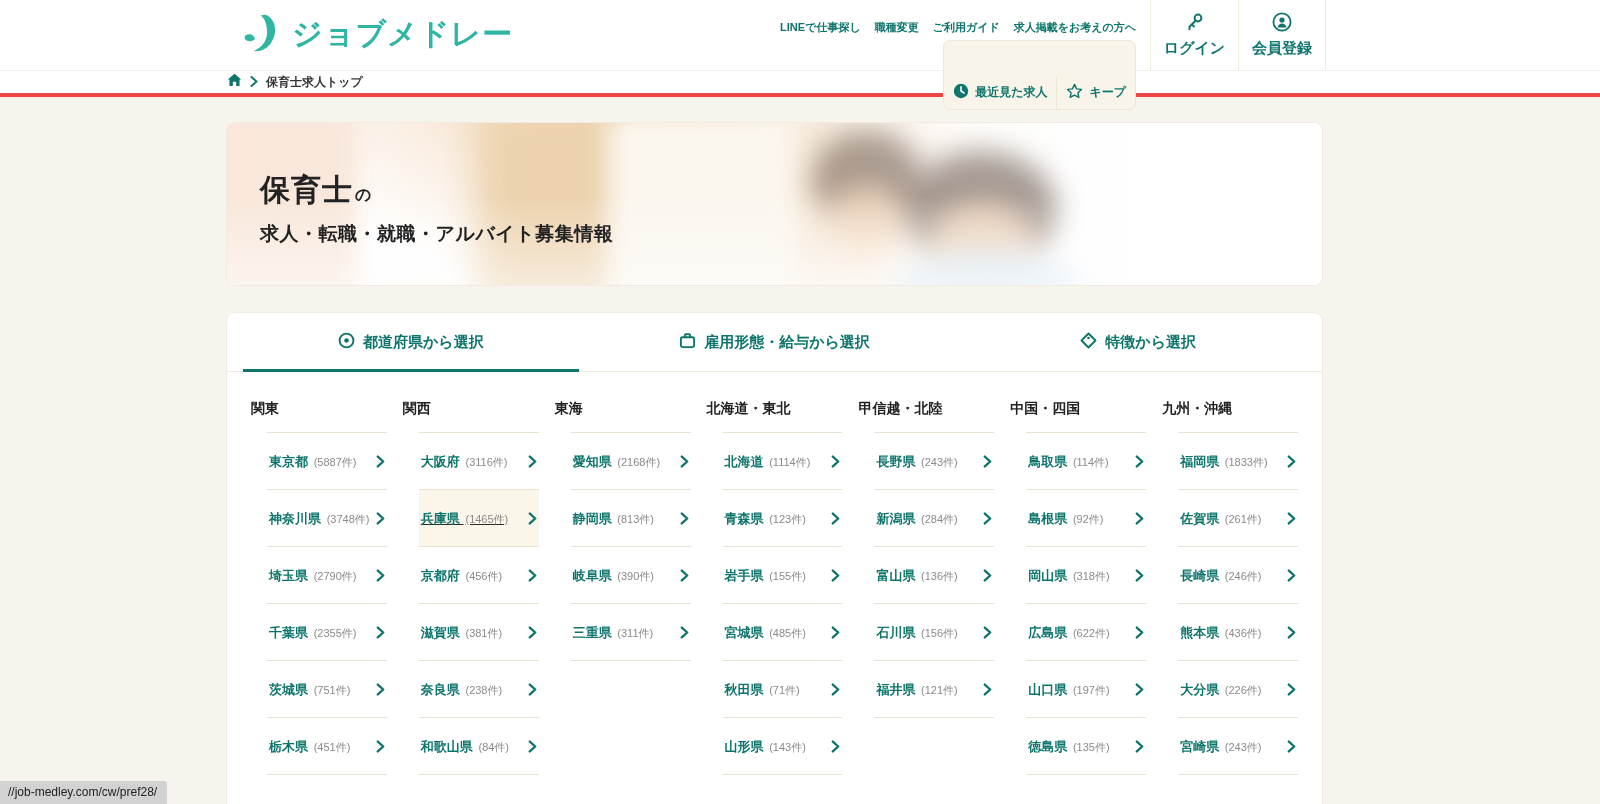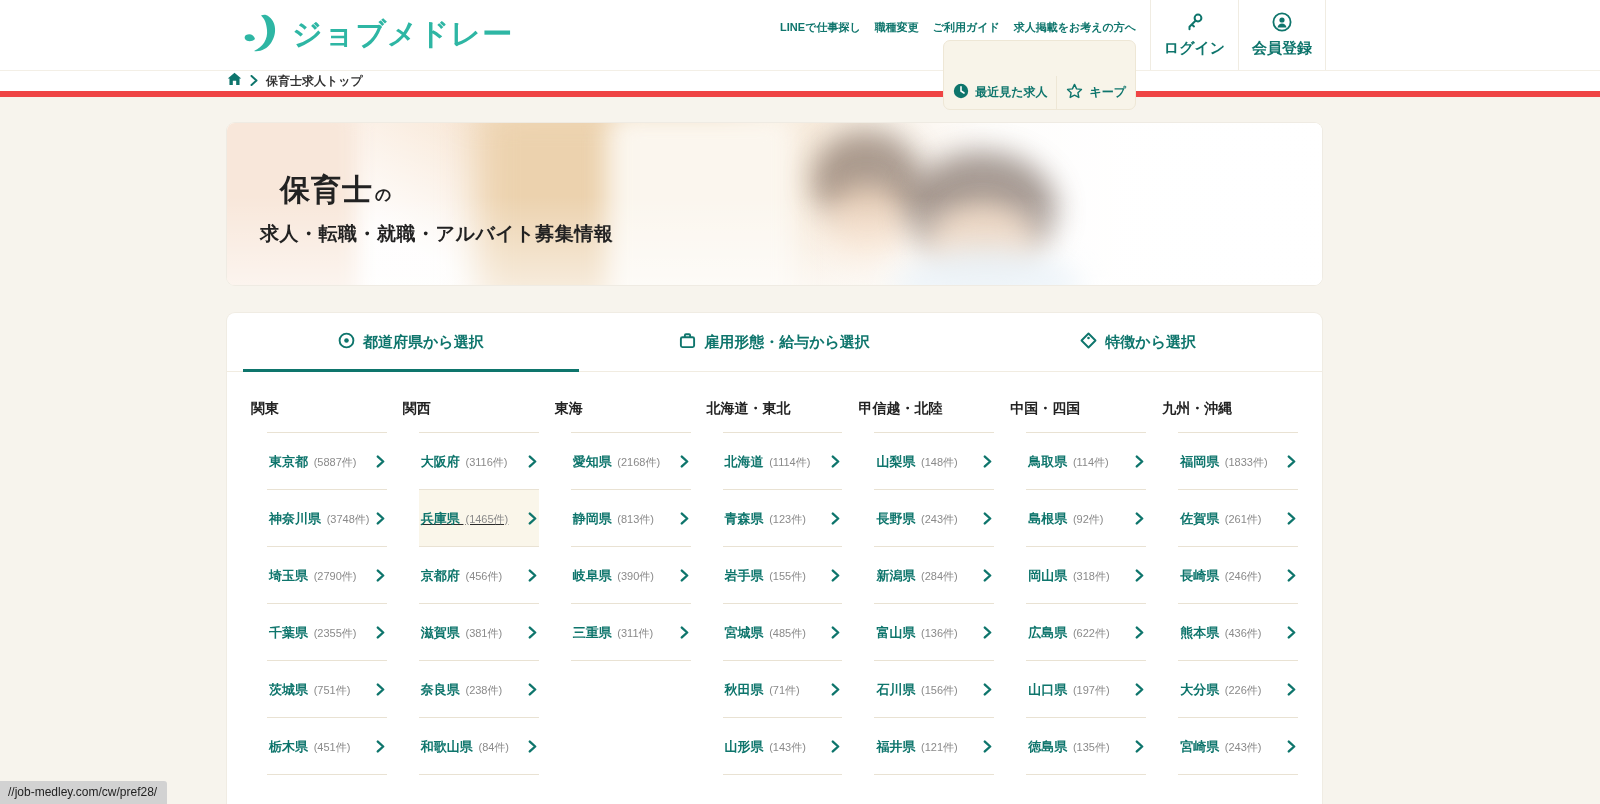--- a/index.html
+++ b/index.html
@@ -30,21 +30,21 @@
   .quick-btn + .quick-btn { border-left:1px solid #eee7d6; }
   .hdr-cell {
     position:absolute; top:0; height:70px; width:88px; display:flex; flex-direction:column;
     align-items:center; justify-content:center; gap:4px; cursor:pointer;
     border-left:1px solid #f0ece2; background:#fff;
   }
   .hdr-cell.login { left:1150px; }
   .hdr-cell.signup { left:1238px; border-right:1px solid #f0ece2; }
   .hdr-cell span { font-size:15px; font-weight:bold; color:#0e756c; white-space:nowrap; }
   
-  .breadcrumb-bar { height:27px; background:#fff; border-top:1px solid #f3efe6; border-bottom:6px solid #ef4444; width:1600px; }
+  .breadcrumb-bar { height:27px; background:#fff; border-top:1px solid #f3efe6; border-bottom:4px solid #ef4444; width:1600px; }
   .breadcrumb { margin-left:227px; height:100%; display:flex; align-items:center; gap:8px; }
   .breadcrumb .sep { color:#0e756c; font-size:11px; font-weight:bold; }
   .breadcrumb .crumb { font-size:12px; font-weight:bold; color:#333; }
   
   .hero {
     position:relative; width:1095px; margin:26px 0 0 227px; height:162px;
     border-radius:8px; overflow:hidden; background:#fff;
     box-shadow:0 0 0 1px rgba(120,100,60,.06);
   }
   .hero-art { position:absolute; inset:0;
@@ -57,21 +57,21 @@
   .b-curtain { left:-20px; top:-30px; width:150px; height:260px; background:#f8e7da; filter:blur(10px); border-radius:30px; }
   .b-wood { left:250px; top:-20px; width:260px; height:220px; background:#ecd2ae; filter:blur(18px); border-radius:20px; }
   .b-adult { left:380px; top:-10px; width:190px; height:210px; background:#fbf6ee; filter:blur(12px); border-radius:20px; }
   .b-hair1 { left:585px; top:8px; width:110px; height:95px; background:#6b5548; opacity:.55; }
   .b-face1 { left:598px; top:62px; width:85px; height:75px; background:#f6dcc4; opacity:.8; }
   .b-hair2 { left:680px; top:28px; width:150px; height:120px; background:#5f4b40; opacity:.55; }
   .b-face2 { left:700px; top:80px; width:110px; height:90px; background:#f6dcc4; opacity:.85; }
   .b-shirt { left:665px; top:128px; width:190px; height:80px; background:#d9e8f4; opacity:.9; }
   .b-fade { position:absolute; inset:0; background:linear-gradient(to top, rgba(255,255,255,.55), rgba(255,255,255,0) 55%); }
   .hero-copy { position:absolute; left:33px; top:47px; }
-  .hero-title-line { display:flex; align-items:baseline; gap:2px;margin-left:20px; }
+  .hero-title-line { display:flex; align-items:baseline; gap:2px; }
   .hero-title { font-size:30px; font-weight:bold; color:#222; letter-spacing:1px; }
   .hero-title-suffix { font-size:16px; font-weight:bold; color:#222; }
   .hero-subtitle { margin-top:10px; font-size:19px; font-weight:bold; color:#222; letter-spacing:.5px; }
   
   .selector-card {
     width:1095px; margin:28px 0 0 227px; background:#fff;
     border-radius:8px 8px 0 0; box-shadow:0 0 0 1px rgba(120,100,60,.05);
     min-height:500px; padding-bottom:40px;
   }
   .tabs { display:flex; padding:0 16px; border-bottom:1px solid #f1ece1;gap:28px; }
@@ -407,26 +407,20 @@
     <svg class="chev" viewBox="0 0 10 14">
               <path d="M2 1.5 L8 7 L2 12.5" fill="none" stroke="currentColor" stroke-width="2.6" stroke-linecap="round" stroke-linejoin="round"></path>
             </svg>
   </li>
 </ul>
   </div>
 
   <div class="region">
     <h3 class="region-title">甲信越・北陸</h3>
     <ul class="pref-list">
-  <li class="pref-row">
-    <span class="pref-text"><span class="pref-name">山梨県 </span><span class="pref-count">(148件)</span></span>
-    <svg class="chev" viewBox="0 0 10 14">
-              <path d="M2 1.5 L8 7 L2 12.5" fill="none" stroke="currentColor" stroke-width="2.6" stroke-linecap="round" stroke-linejoin="round"></path>
-            </svg>
-  </li>
 
   <li class="pref-row">
     <span class="pref-text"><span class="pref-name">長野県 </span><span class="pref-count">(243件)</span></span>
     <svg class="chev" viewBox="0 0 10 14">
               <path d="M2 1.5 L8 7 L2 12.5" fill="none" stroke="currentColor" stroke-width="2.6" stroke-linecap="round" stroke-linejoin="round"></path>
             </svg>
   </li>
 
   <li class="pref-row">
     <span class="pref-text"><span class="pref-name">新潟県 </span><span class="pref-count">(284件)</span></span>

